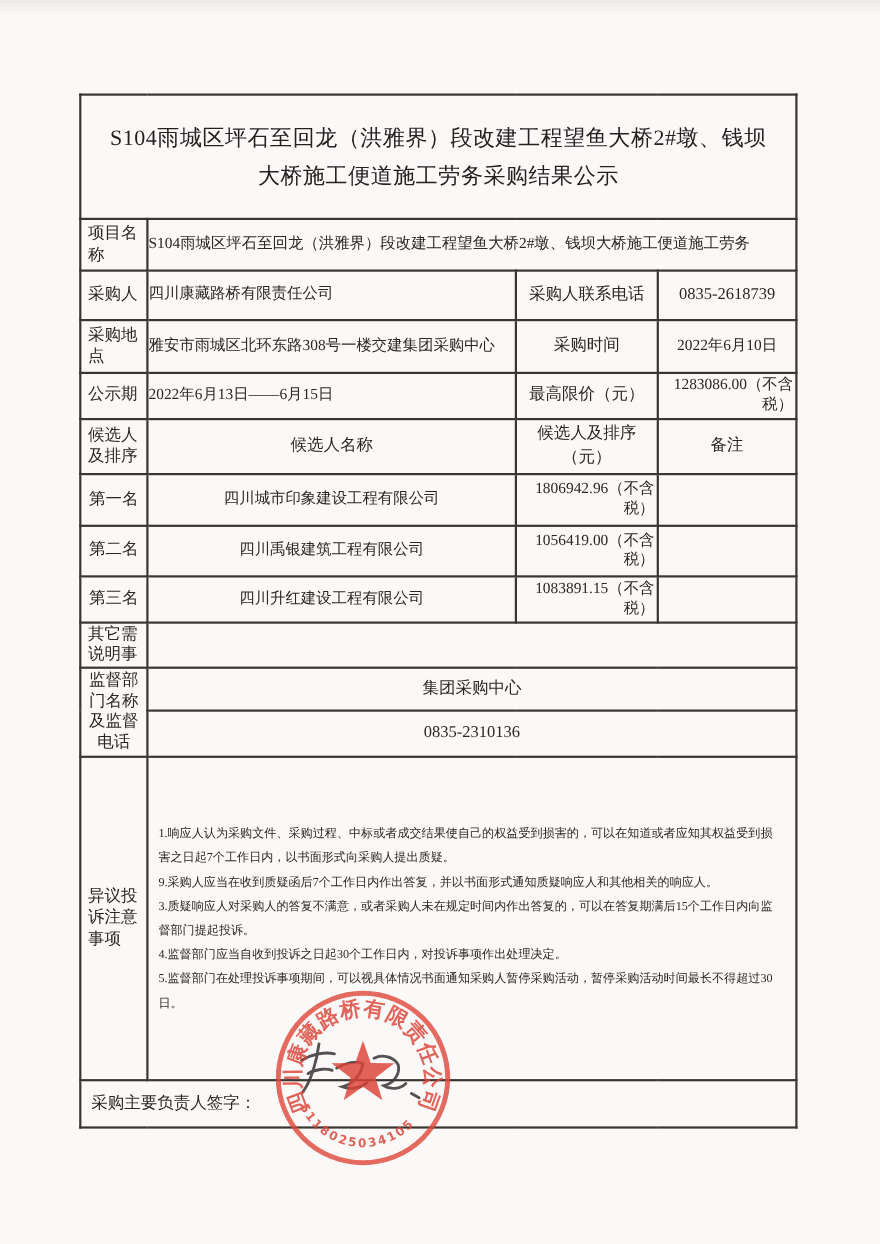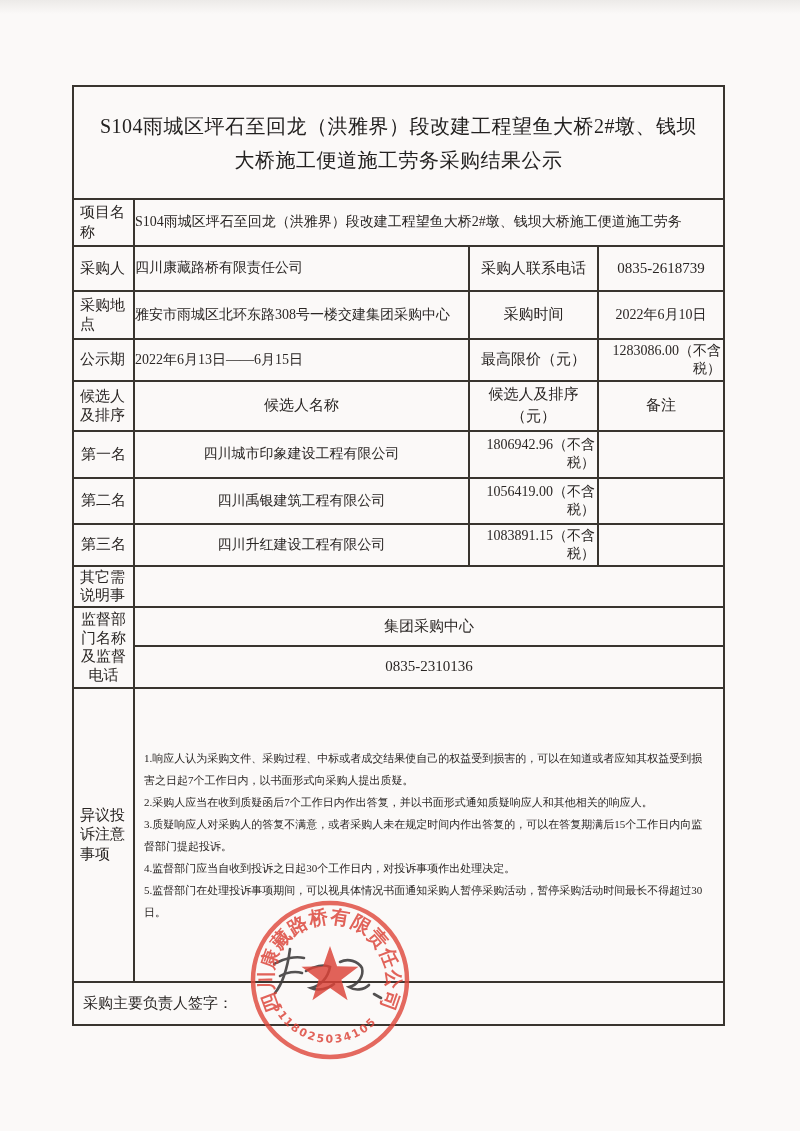--- a/index.html
+++ b/index.html
@@ -132,21 +132,21 @@
     </tr>
 
     <tr style="height:39px">
       <td class="ctr" colspan="3">0835-2310136</td>
     </tr>
 
     <tr style="height:294px">
       <td class="lbl" style="vertical-align:middle">异议投诉注意事项</td>
       <td class="objection-body" colspan="3">
         <p class="obj-item">1.响应人认为采购文件、采购过程、中标或者成交结果使自己的权益受到损害的，可以在知道或者应知其权益受到损害之日起7个工作日内，以书面形式向采购人提出质疑。</p>
-        <p class="obj-item">2.采购人应当在收到质疑函后7个工作日内作出答复，并以书面形式通知质疑响应人和其他相关的响应人。</p>
+        <p class="obj-item">9.采购人应当在收到质疑函后7个工作日内作出答复，并以书面形式通知质疑响应人和其他相关的响应人。</p>
         <p class="obj-item">3.质疑响应人对采购人的答复不满意，或者采购人未在规定时间内作出答复的，可以在答复期满后15个工作日内向监督部门提起投诉。</p>
         <p class="obj-item">4.监督部门应当自收到投诉之日起30个工作日内，对投诉事项作出处理决定。</p>
         <p class="obj-item">5.监督部门在处理投诉事项期间，可以视具体情况书面通知采购人暂停采购活动，暂停采购活动时间最长不得超过30日。</p>
       </td>
     </tr>
 
     <tr style="height:43px">
       <td class="sign" colspan="4">采购主要负责人签字：</td>
     </tr>
   </tbody>

